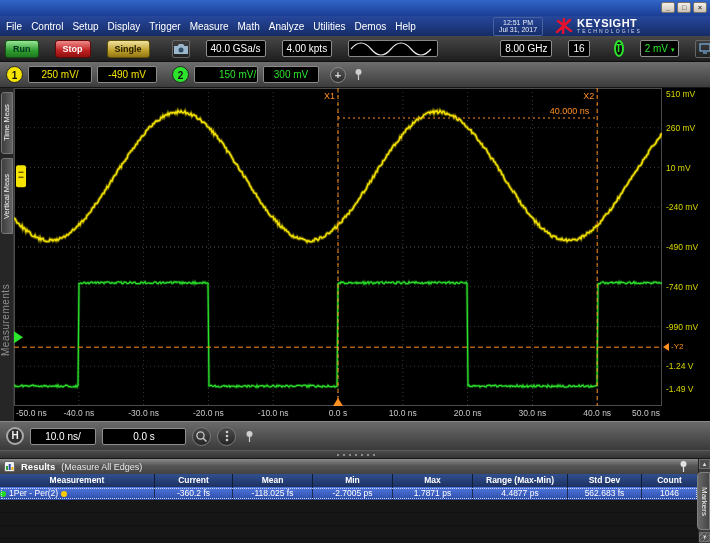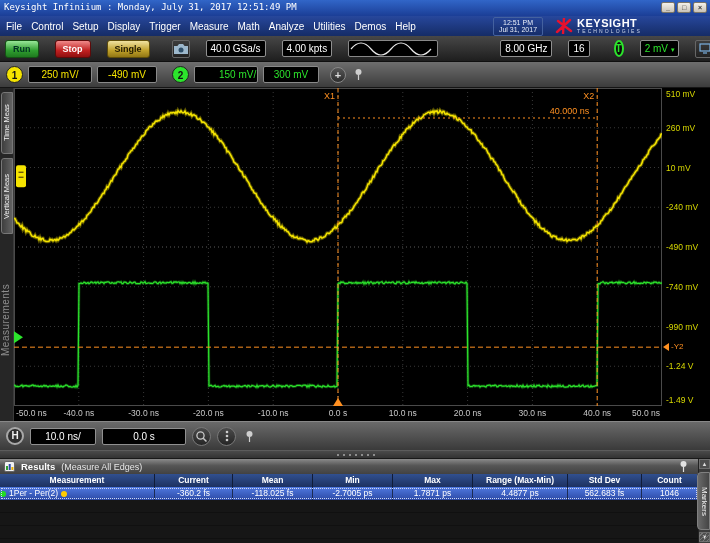--- a/index.html
+++ b/index.html
@@ -123,21 +123,20 @@
                background:linear-gradient(90deg,#6a6a6a,#454545);border:1px solid #808080;
                border-radius:4px 0 0 4px;color:#f2f2f2;font:8px "Liberation Sans",sans-serif;
                writing-mode:vertical-rl;text-align:center;box-sizing:border-box;}
   .grip{position:absolute;right:1px;bottom:1px;width:10px;height:9px;
         background:repeating-linear-gradient(135deg,transparent 0 2px,#787878 2px 3px);}
 </style>
 </head>
 <body>
 
 <div class="titlebar">
-  <span class="title-text">Keysight Infiniium : Monday, July 31, 2017 12:51:49 PM</span>
   <div class="win-btns">
       <span class="win-btn">_</span>
       <span class="win-btn">□</span>
       <span class="win-btn">×</span>
     </div>
 </div>
 
 <div class="menubar">
   <div class="menu-items" style="display:flex">
       <span class="menu-item">File</span>
@@ -268,21 +267,21 @@
     </svg>
   <div class="vaxis">
       <div class="vlabel" style="top: 1px;">510 mV</div>
       <div class="vlabel" style="top: 34.75px;">260 mV</div>
       <div class="vlabel" style="top: 74.5px;">10 mV</div>
       <div class="vlabel" style="top: 114.25px;">-240 mV</div>
       <div class="vlabel" style="top: 154px;">-490 mV</div>
       <div class="vlabel" style="top: 193.75px;">-740 mV</div>
       <div class="vlabel" style="top: 233.5px;">-990 mV</div>
       <div class="vlabel" style="top: 273.25px;">-1.24 V</div>
-      <div class="vlabel" style="top: 307px;">-1.49 V</div>
+      <div class="vlabel" style="top: 296px;">-1.49 V</div>
     </div>
   <div class="y2-marker" style="top: 254.17px;">
     <span class="y2-arrow"></span>
     <span>-Y2</span>
   </div>
   <div class="taxis">
       <div class="tlabel" style="left: 16px;">-50.0 ns</div>
       <div class="tlabel" style="left: 78.8px; transform: translateX(-50%);">-40.0 ns</div>
       <div class="tlabel" style="left: 143.6px; transform: translateX(-50%);">-30.0 ns</div>
       <div class="tlabel" style="left: 208.4px; transform: translateX(-50%);">-20.0 ns</div>

